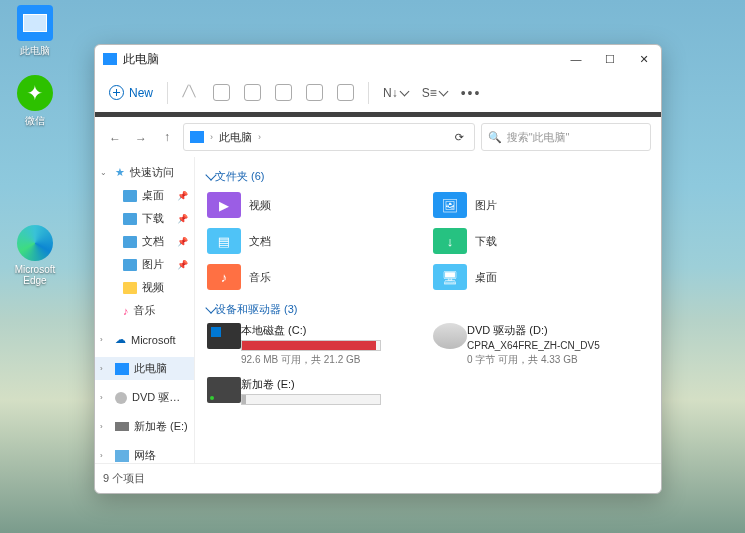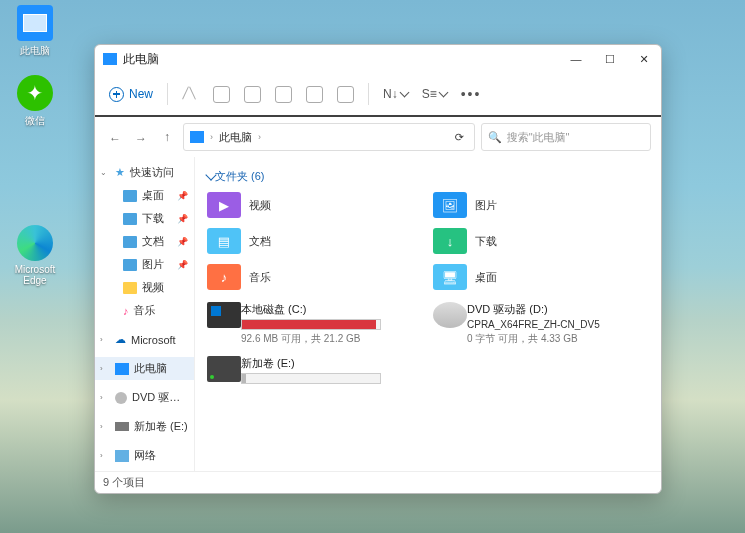--- a/index.html
+++ b/index.html
@@ -27,21 +27,21 @@
   position:absolute; left:94px; top:44px; width:568px; height:450px;
   background:#fff; border:1px solid #bbb; border-radius:6px;
   box-shadow:0 6px 24px rgba(0,0,0,.25); display:flex; flex-direction:column;
 }
 .titlebar{height:28px; display:flex; align-items:center; padding-left:8px;}
 .titlebar .ico{width:14px;height:12px;background:#1e90ff;margin-right:6px;}
 .titlebar .ttl{font-size:12px; color:#222;}
 .win-controls{margin-left:auto; display:flex;}
 .win-controls div{width:34px;height:28px;display:flex;align-items:center;justify-content:center;font-size:11px;color:#333;}
 
-.toolbar{height:44px; display:flex; align-items:center; gap:14px; padding:0 14px; border-bottom:2px solid #404040;}
+.toolbar{height:44px; display:flex; align-items:center; gap:14px; padding:0 14px; border-bottom:5px solid #404040;}
 .new-btn{display:flex;align-items:center;gap:5px;color:#0067c0;font-size:12px;}
 .new-btn .plus{width:15px;height:15px;border:1.5px solid #0067c0;border-radius:50%;position:relative;}
 .new-btn .plus::before,.new-btn .plus::after{content:"";position:absolute;background:#0067c0;}
 .new-btn .plus::before{left:3px;right:3px;top:5.5px;height:1.5px;}
 .new-btn .plus::after{top:3px;bottom:3px;left:5.5px;width:1.5px;}
 .tool-ico{width:17px;height:17px;border:1.3px solid #888;border-radius:3px;opacity:.7;}
 .tool-sep{width:1px;height:22px;background:#ddd;}
 .tool-txtbtn{font-size:12px;color:#555;display:flex;align-items:center;gap:3px;}
 .tool-txtbtn::after{content:"";width:6px;height:6px;border-right:1.2px solid #555;border-bottom:1.2px solid #555;transform:rotate(45deg);margin-top:-3px;}
 .tool-more{color:#555;font-size:14px;letter-spacing:2px;}
@@ -96,21 +96,21 @@
 .drive-ico.hdd::after{content:"";position:absolute;left:3px;bottom:3px;width:4px;height:4px;background:#3c3;border-radius:50%;}
 .drive-ico.dvd{background:linear-gradient(#ddd,#bbb);border-radius:50%;}
 .drive-info{display:flex;flex-direction:column;gap:2px;min-width:0;}
 .drv-name{font-size:11px;color:#222;}
 .drv-bar{width:140px;height:11px;border:1px solid #ccc;background:#f3f3f3;}
 .drv-bar .fill{height:100%;}
 .fill.red{background:#d9363e;width:97%;}
 .fill.gray{background:#b8b8b8;width:3%;}
 .drv-sub{font-size:10px;color:#777;}
 
-.statusbar{height:22px;border-top:1px solid #eee;display:flex;align-items:center;padding:0 8px;font-size:11px;color:#555;}
+.statusbar{height:30px;border-top:1px solid #eee;display:flex;align-items:center;padding:0 8px;font-size:11px;color:#555;}
 </style>
 </head>
 <body>
 
 <div class="desktop-icon di-thispc">
   <div class="ico"></div>
   <div class="lbl">此电脑</div>
 </div>
 <div class="desktop-icon di-wechat">
   <div class="ico">✦</div>
@@ -264,20 +264,24 @@
         <div class="folder-item">
           <div class="folder-ico fc-music">♪</div>
           <span>音乐</span>
         </div>
         <div class="folder-item">
           <div class="folder-ico fc-desk">🖥</div>
           <span>桌面</span>
         </div>
       </div>
 
+      <div class="sechdr">
+        <span class="tw"></span>
+        <span>设备和驱动器 (3)</span>
+      </div>
       <div class="drives">
         <div class="drive">
           <div class="drive-ico win"></div>
           <div class="drive-info">
             <div class="drv-name">本地磁盘 (C:)</div>
             <div class="drv-bar">
                 <div class="fill red"></div>
               </div>
             <div class="drv-sub">92.6 MB 可用，共 21.2 GB</div>
           </div>

